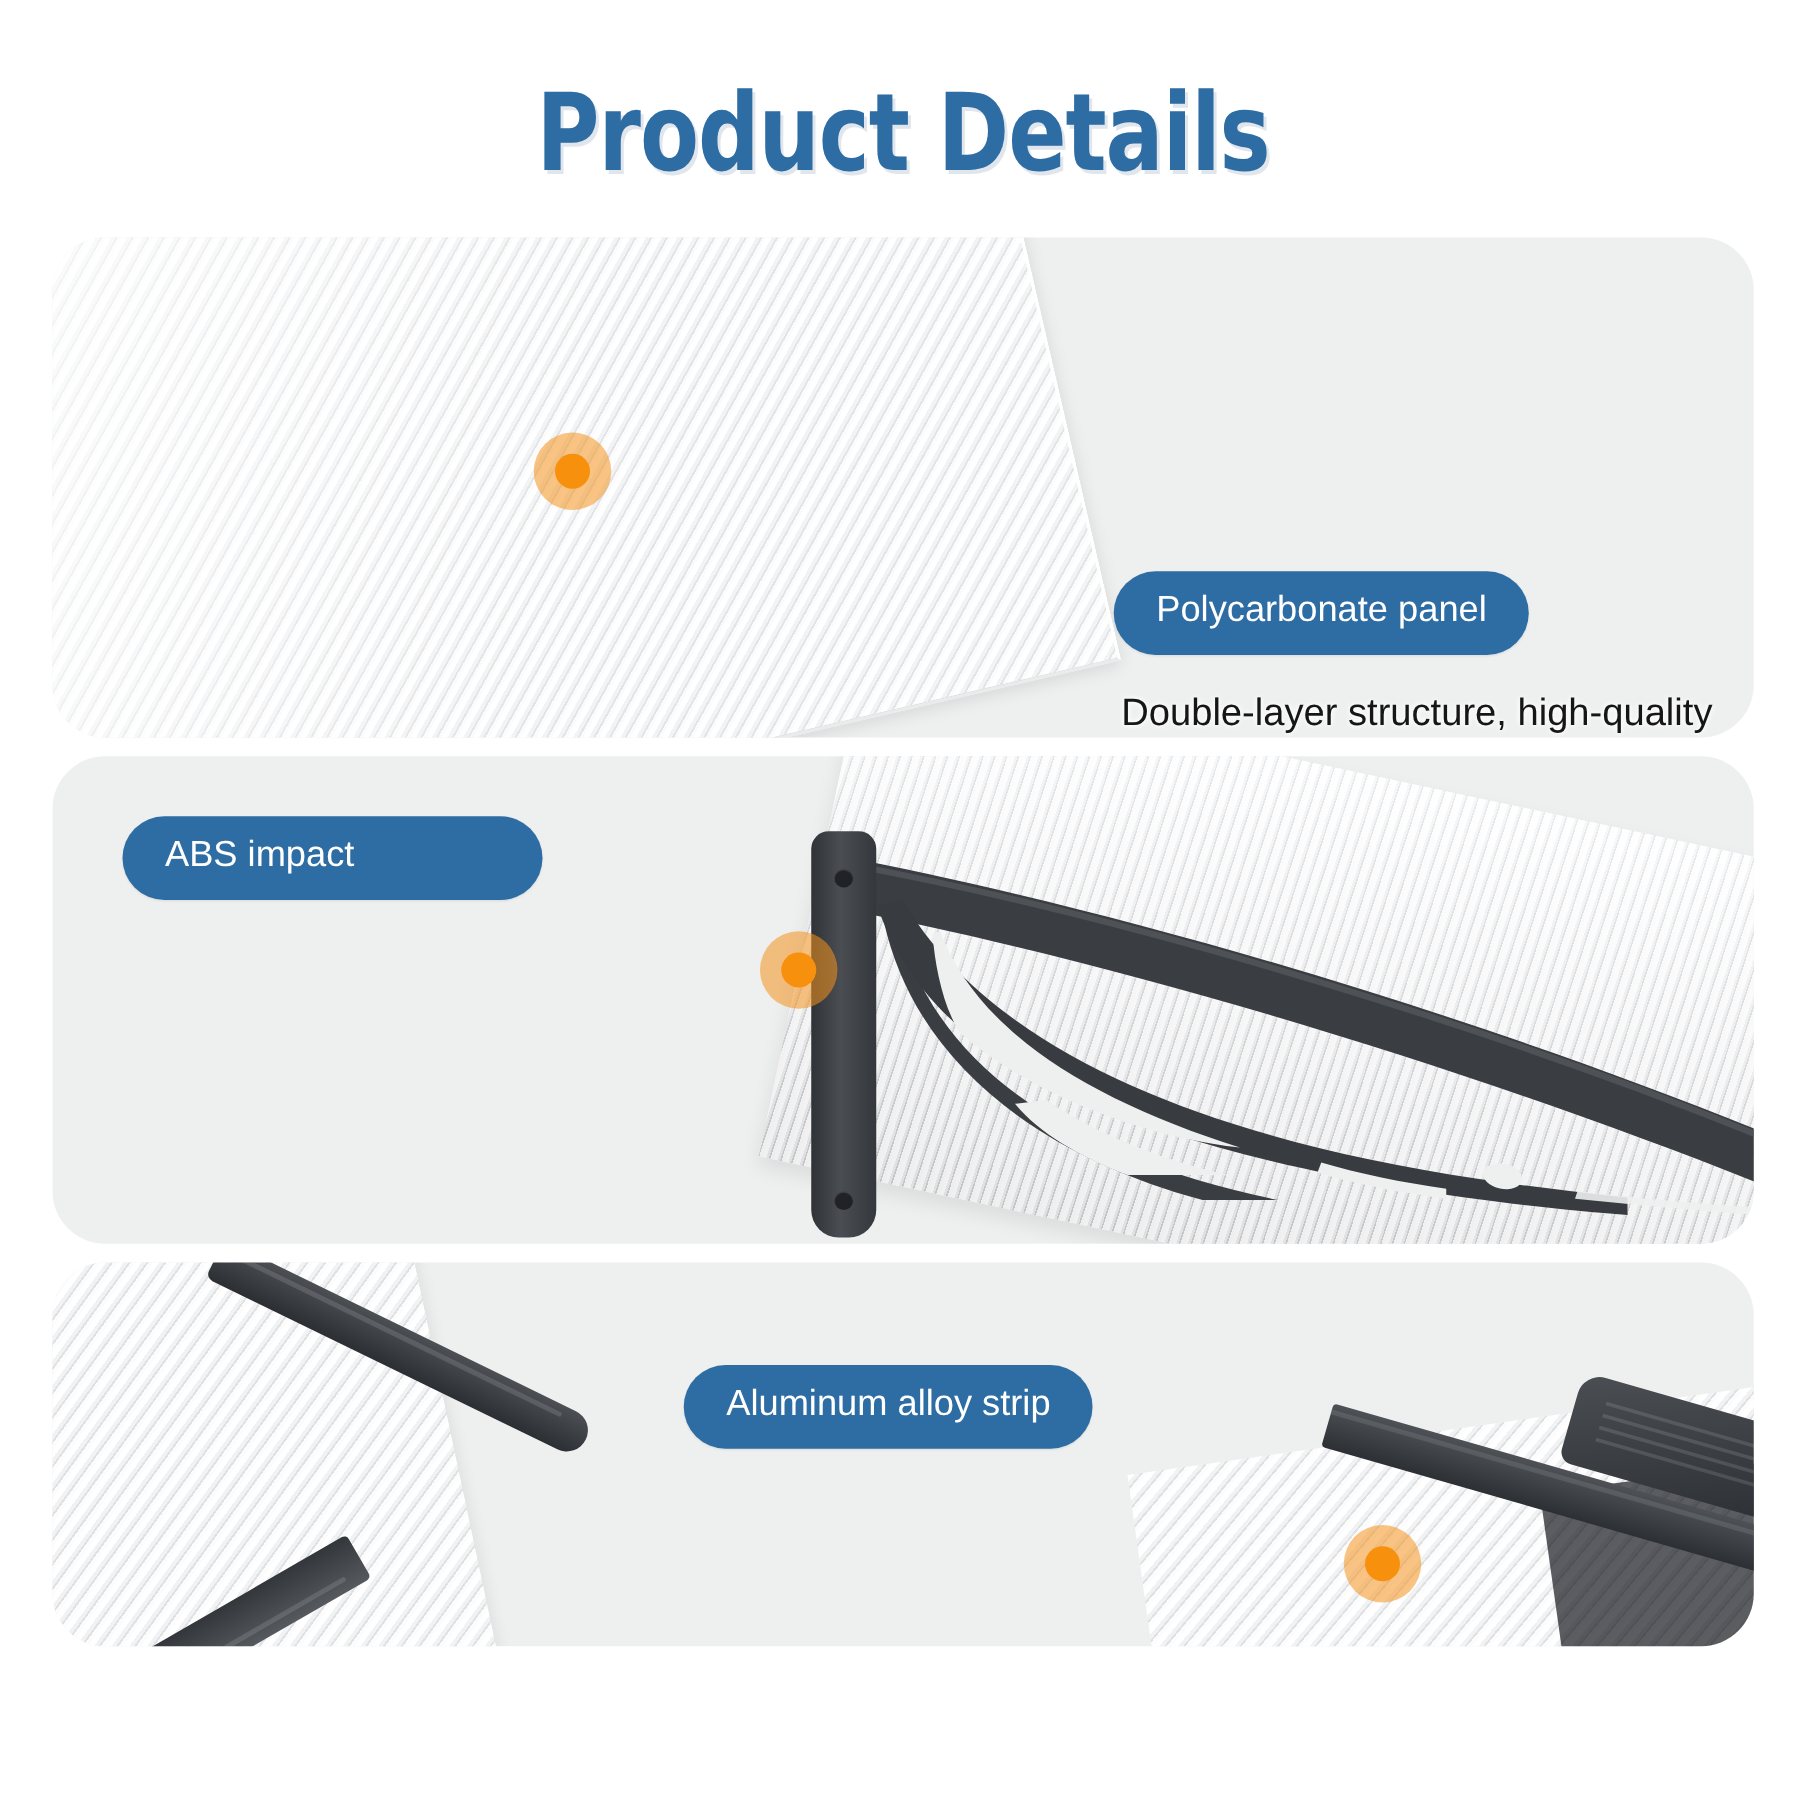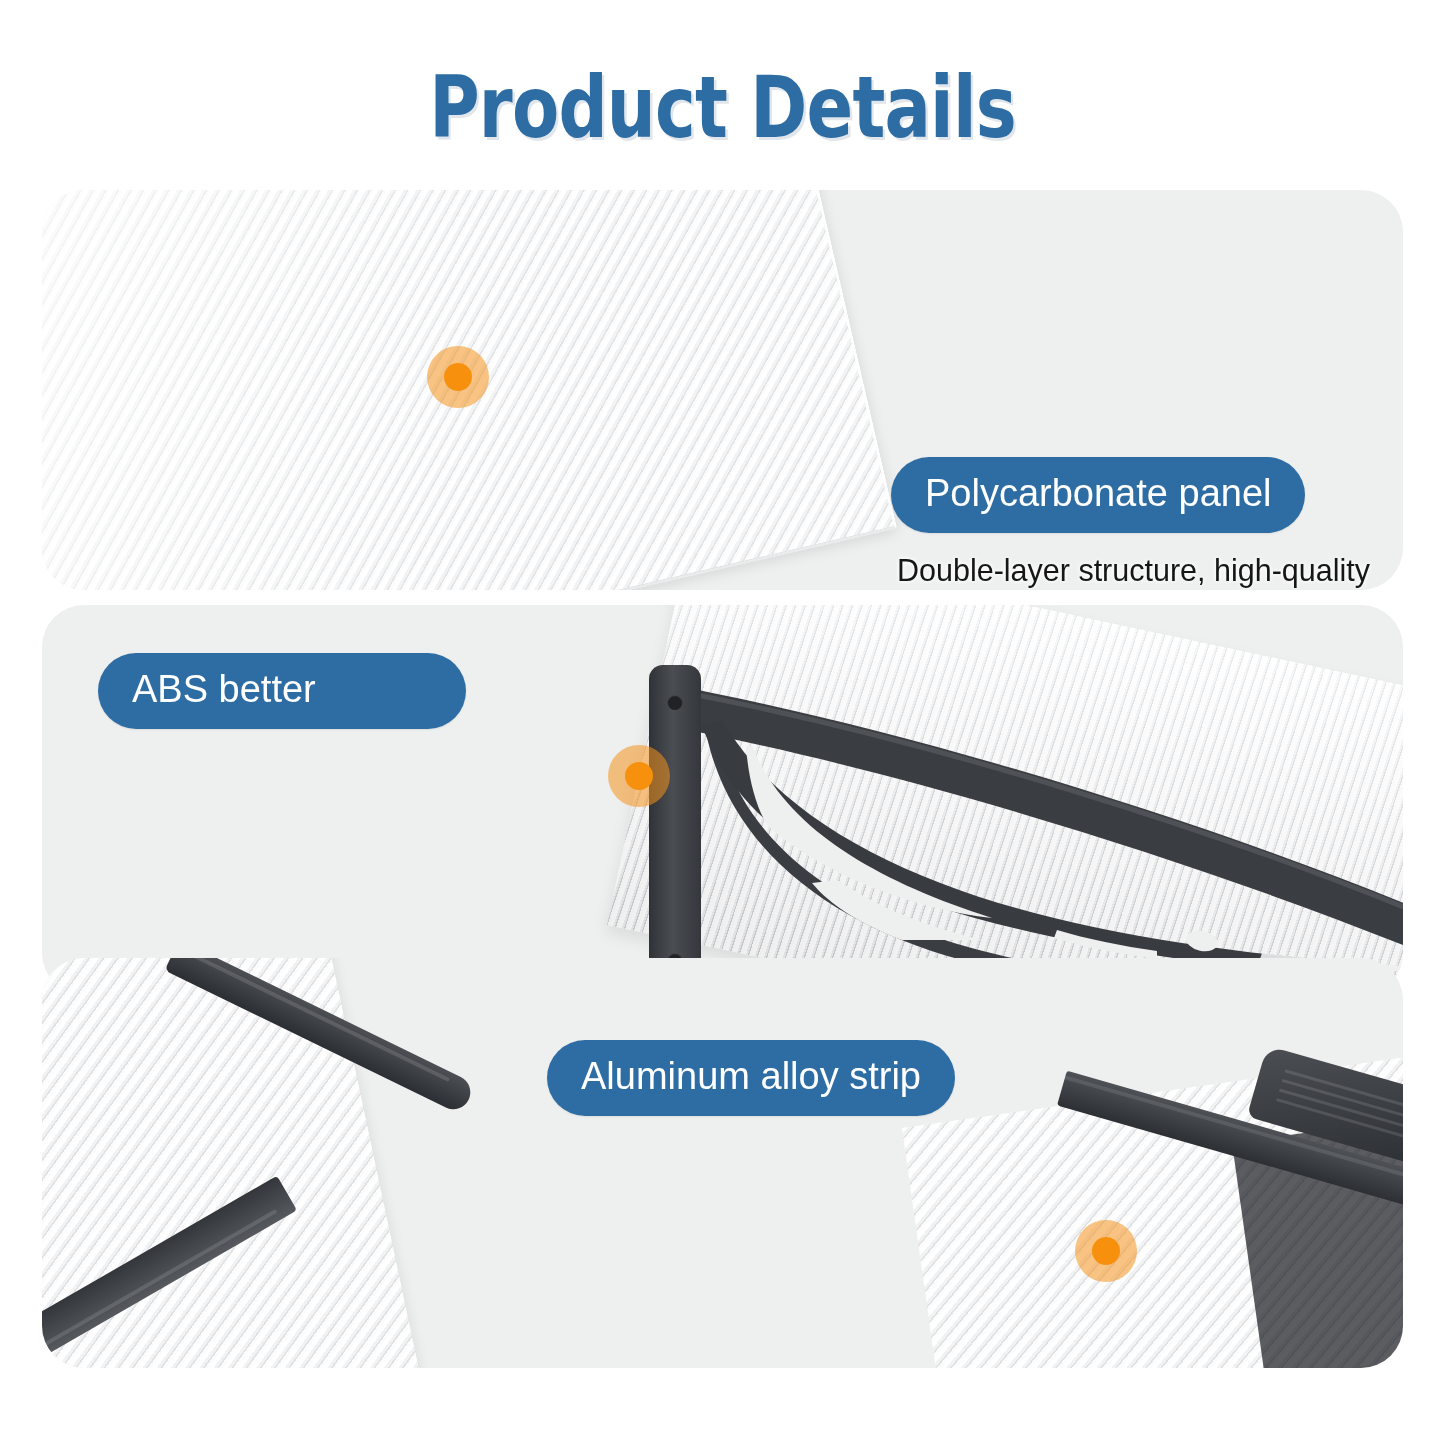--- a/index.html
+++ b/index.html
@@ -30,29 +30,29 @@
   
   .card{
     position:absolute;
     left:42px;width:1361px;
     background:#eeefef;
     border-radius:42px;
     overflow:hidden;
   }
   #card1{top:190px;height:400px;}
   #card2{top:605px;height:390px;}
-  #card3{top:958px;height:410px;}
+  #card3{top:1010px;height:307px;}
 
   
   .pill{
     position:absolute;
     background:#2e6da4;
     color:#ffffff;
     border-radius:60px;
-    font-size:38px;
+    font-size:29px;
     line-height:1;
     padding:17px 34px 21px 34px;
     white-space:nowrap;
     box-shadow:0 1px 2px rgba(0,0,0,.08);
   }
   .body{
     position:absolute;
     color:#161616;
     font-size:30.5px;
     line-height:44px;
@@ -283,21 +283,21 @@
 
         <path d="M600,278 C650,284 700,288 745,291 L745,297 C700,294 648,289 598,284 Z" fill="#eeefef" opacity=".9"></path>
       </svg>
 
       <div id="p2-plate">
         <span class="hole h1"></span>
         <span class="hole h2"></span>
       </div>
     </div>
 
-    <div class="pill" id="pill2">ABS better</div>
+    <div class="pill" id="pill2">ABS impact</div>
 
   </div>
 
   <div class="marker" id="marker2"></div>
 
   <div class="card" id="card3">
 
     <div class="ribs-diag2" id="p3-sheet"></div>
     <div id="p3-stripA"></div>
     <div id="p3-stripB"></div>

